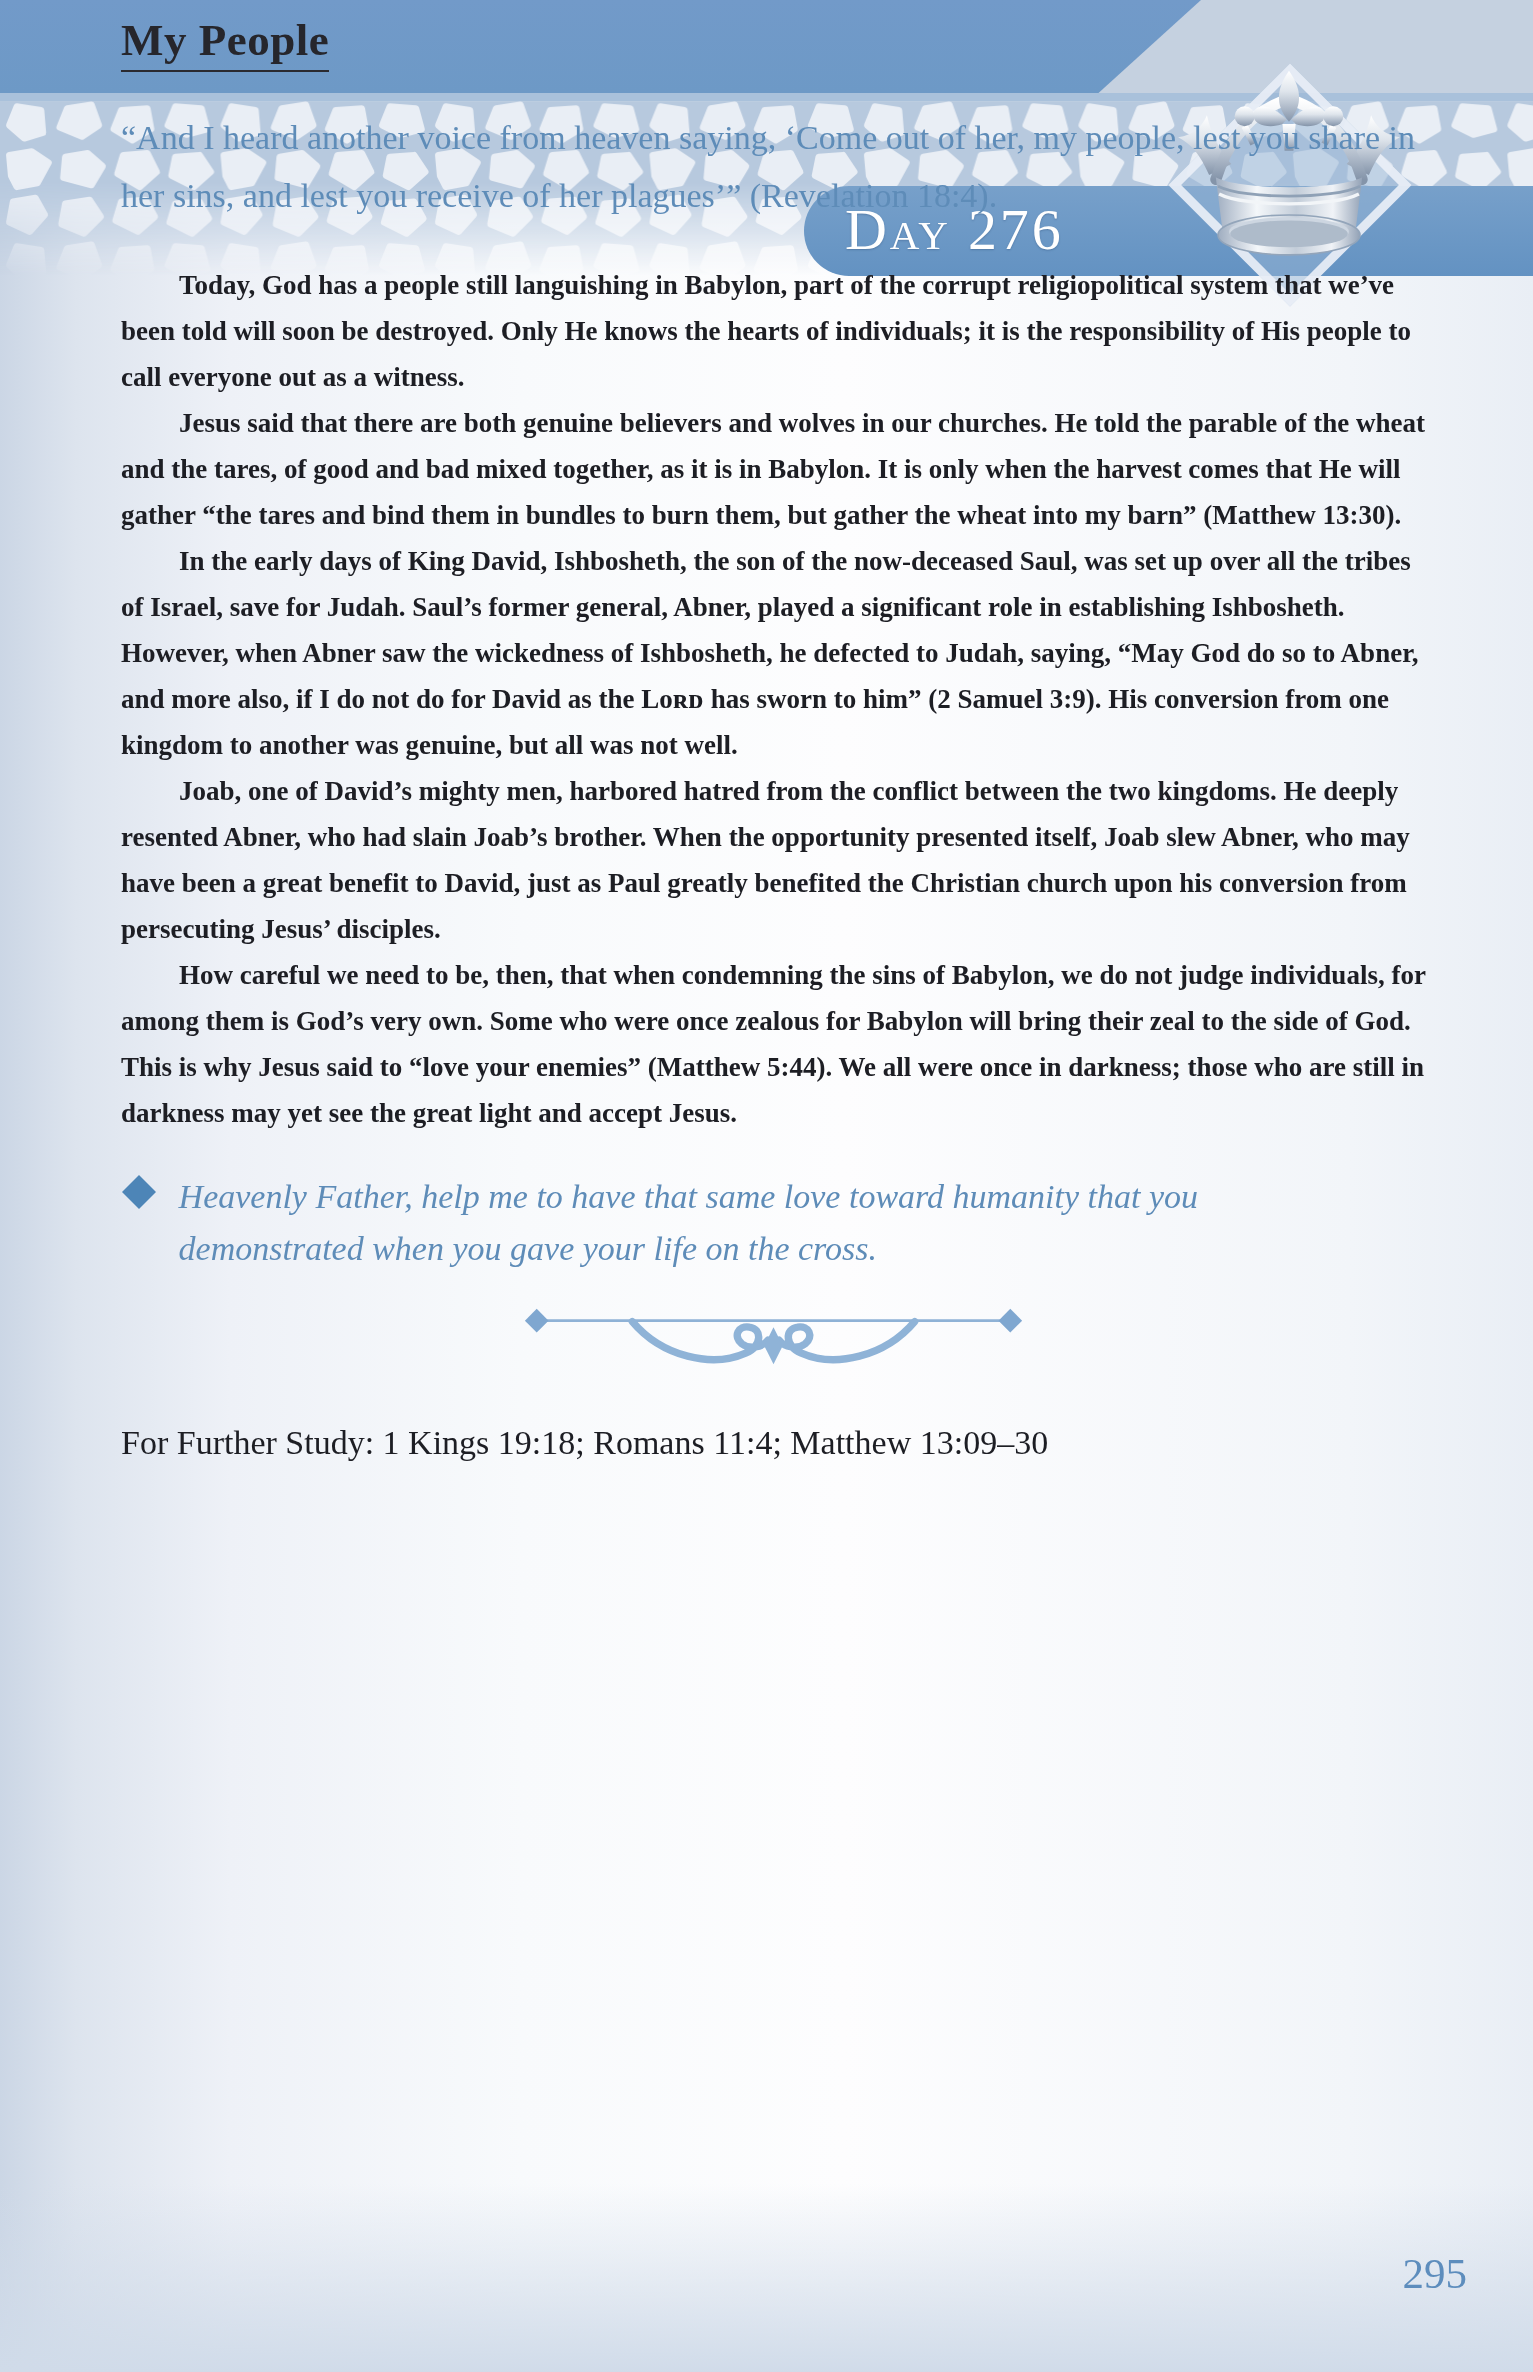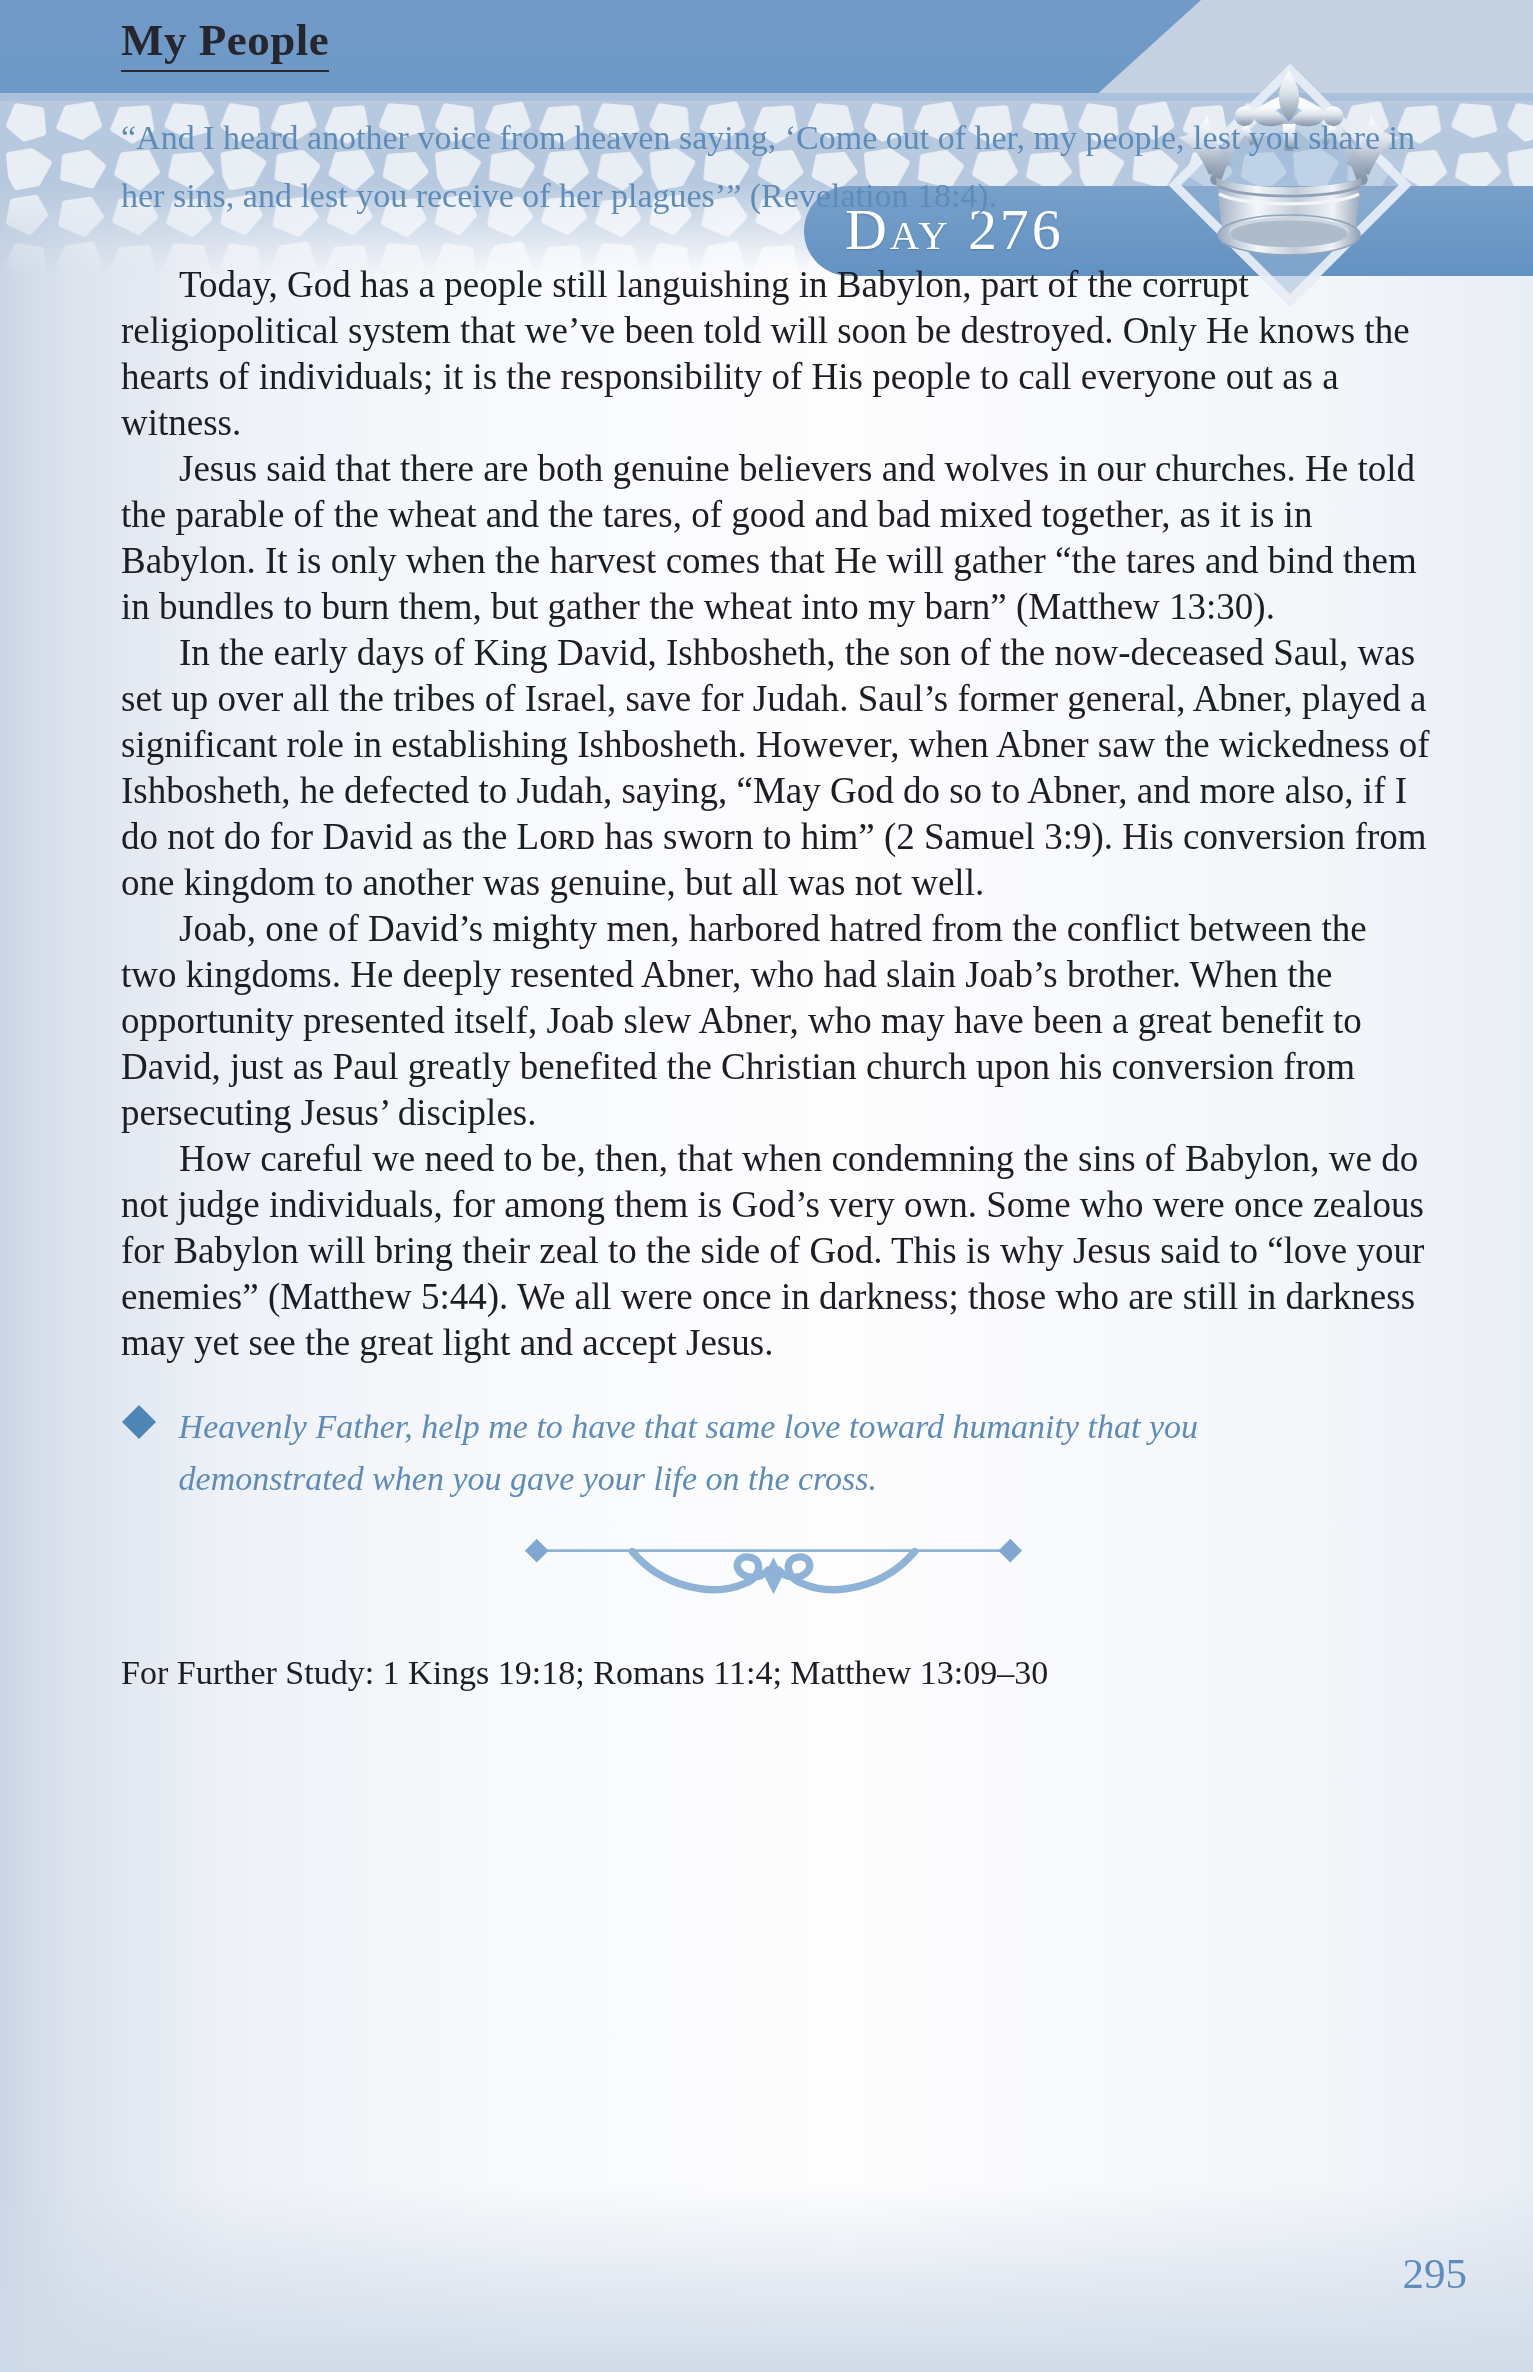--- a/index.html
+++ b/index.html
@@ -37,21 +37,21 @@
     background:rgba(151,181,214,0.5);
     border:9.3px solid rgba(235,240,247,0.9);
     box-sizing:border-box;
   }
   .crown{position:absolute;left:1167px;top:65px;width:244px;height:229px;z-index:4;}
   
   .content{position:relative;margin:14px 107px 0 121px;width:1305px;z-index:5;}
   .title{margin:0;font-size:45px;font-weight:bold;color:#26262c;letter-spacing:0.5px;}
   .title .tt{border-bottom:2.8px solid #2a2a30;padding-bottom:4.7px;}
   .verse{margin:43px 0 0 0;font-size:34px;line-height:58px;color:#5e8cb8;width:1314px;}
-  .bodytext{margin-top:37px;font-size:37px;line-height:46px;color:#1d1e24;width:1310px;}
+  .bodytext{margin-top:37px;font-size:27px;line-height:46px;color:#1d1e24;width:1310px;font-weight:bold;}
   .bodytext p{margin:0;text-indent:58px;}
   .prayer{display:flex;margin-top:35px;}
   .prayer .bullet{flex:0 0 auto;width:24px;height:24px;margin:9.3px 28px 0 5.6px;background:#4d85b7;transform:rotate(45deg);}
   .prayer p{margin:0;font-style:italic;font-size:34px;line-height:52px;color:#5e8cb8;width:1128px;}
   .divider{width:503px;margin:28px auto 0 auto;}
   .divider svg{display:block;width:503px;height:78px;}
   .further{margin:43px 0 0 0;font-size:34px;color:#1d1e24;}
   .pagenum{position:absolute;right:67px;top:2249px;font-size:43px;color:#5d8dbd;z-index:5;}
 </style>
 </head>

